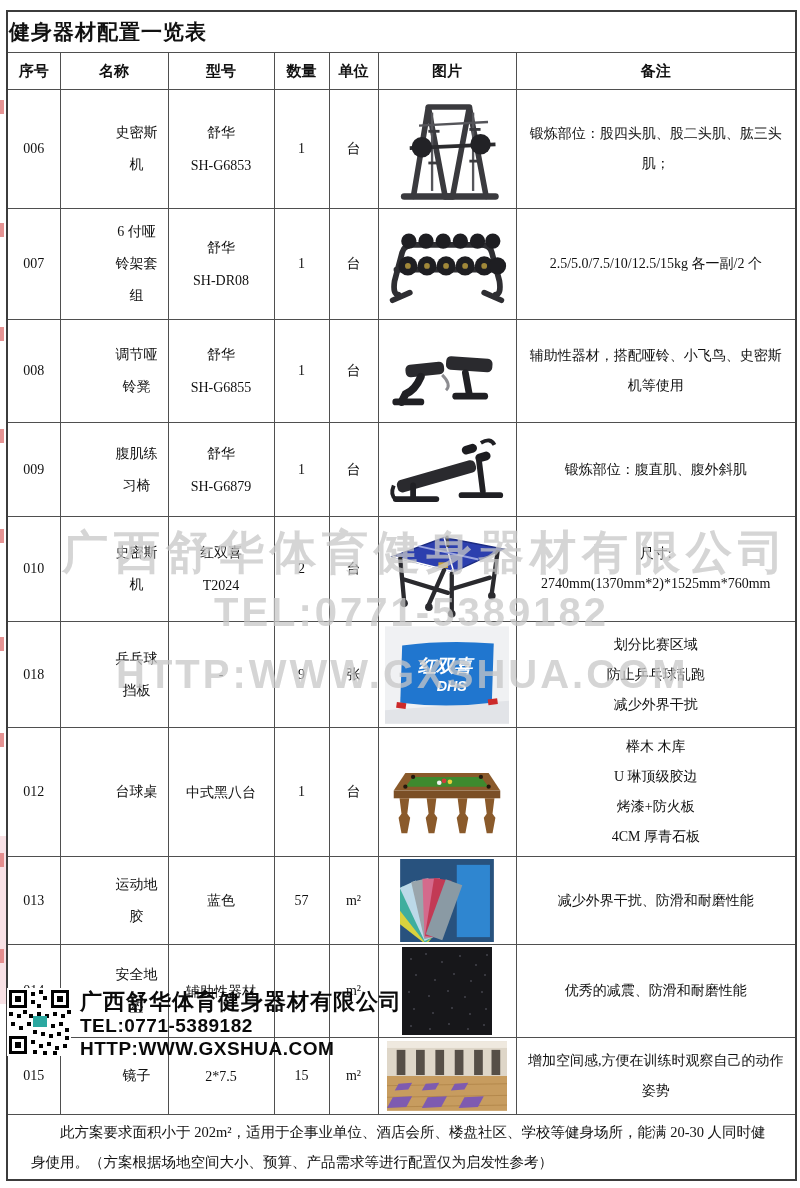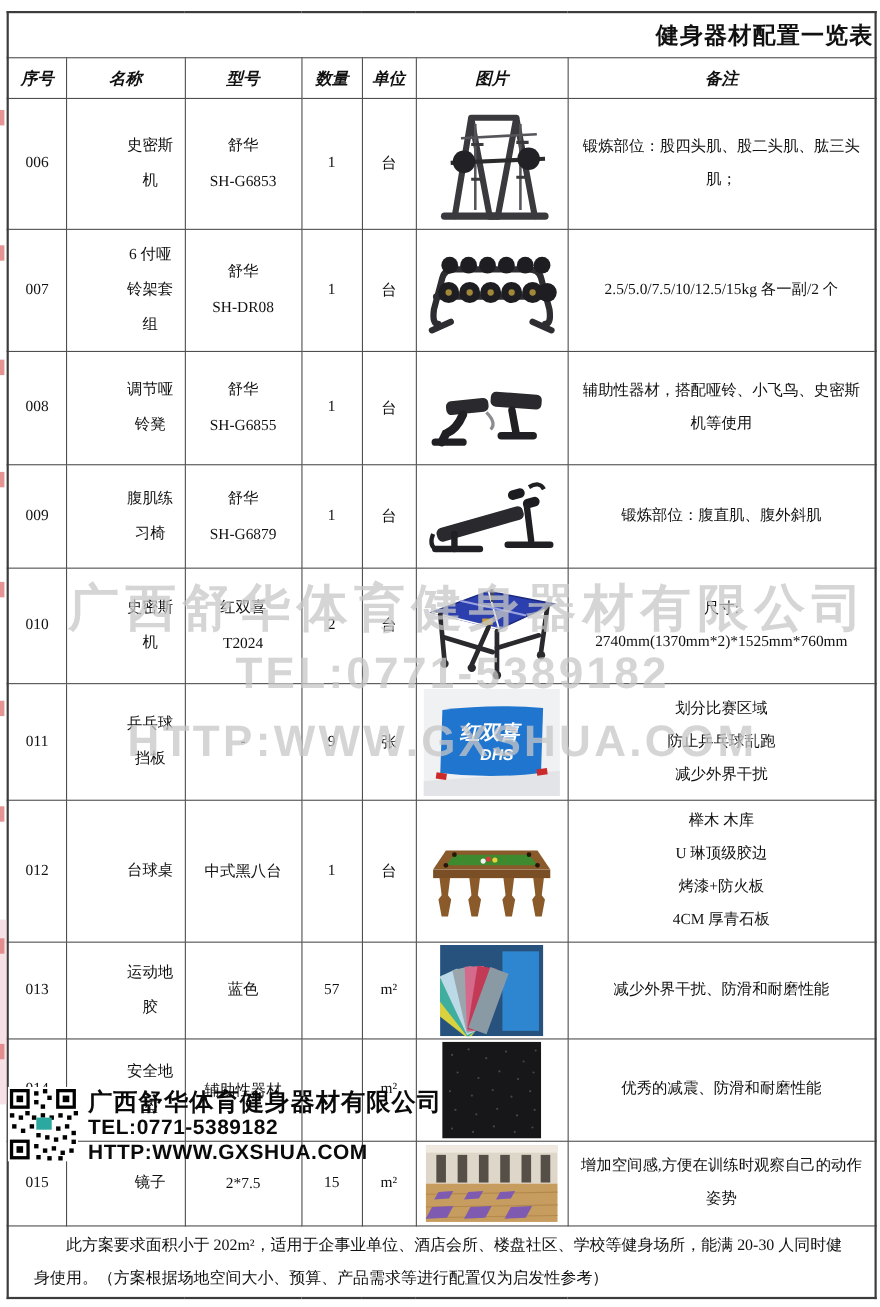--- a/index.html
+++ b/index.html
@@ -2,22 +2,22 @@
 <html><head>
 <meta charset="utf-8">
 <style>
   html,body{margin:0;padding:0;background:#ffffff;}
   body{width:800px;height:1188px;position:relative;overflow:hidden;
        font-family:"Liberation Serif","DejaVu Serif",serif;color:#111;}
   .page{position:absolute;inset:0;}
   table.sheet{position:absolute;left:6px;top:10px;width:789px;border-collapse:collapse;
        table-layout:fixed;border:2px solid #3c3c3c;}
   td,th{border:1px solid #4f4f4f;vertical-align:middle;overflow:hidden;}
-  .title-cell{height:38px;text-align:right;font-size:21px;font-weight:bold;letter-spacing:1px;}
-  th{height:34px;font-size:15px;font-weight:bold;text-align:center;font-style:italic;}
+  .title-cell{height:38px;text-align:left;font-size:21px;font-weight:bold;letter-spacing:1px;}
+  th{height:34px;font-size:15px;font-weight:bold;text-align:center;}
   td.c{text-align:center;font-size:14px;}
   .ml{line-height:33px;}
   .nm{line-height:32px;padding:0 4px;margin-left:45px;}
   td.remark{text-align:center;padding:4px 10px;font-size:14px;}
   .rl{line-height:30px;}
   td.pic{text-align:center;padding:2px;}
   td.pic svg{display:block;margin:0 auto;}
   .footer-cell{font-size:14.5px;padding:2px 23px;vertical-align:middle;}
   .footer-cell p{margin:0;text-indent:2em;line-height:30px;}
 
@@ -258,21 +258,21 @@
           <rect x="56" y="44" width="10" height="6" fill="#c8a23c"></rect>
         </svg>
       </td>
       <td class="remark">
         <div class="rl">尺寸:</div>
         <div class="rl">2740mm(1370mm*2)*1525mm*760mm</div>
       </td>
     </tr>
 
     <tr style="height:106px">
-      <td class="c">011</td>
+      <td class="c">018</td>
       <td class="c">
             <div class="nm">乒乓球挡板</div>
           </td>
       <td class="c">
             <div class="ml">-</div>
           </td>
       <td class="c">9</td>
       <td class="c">张</td>
       <td class="pic">
         <svg width="124" height="98" viewBox="0 0 130 102">

